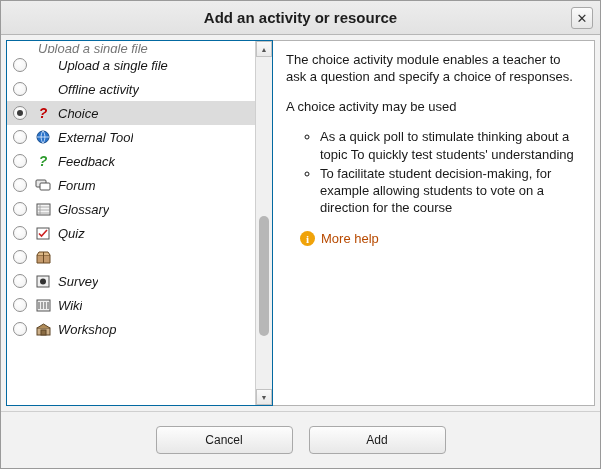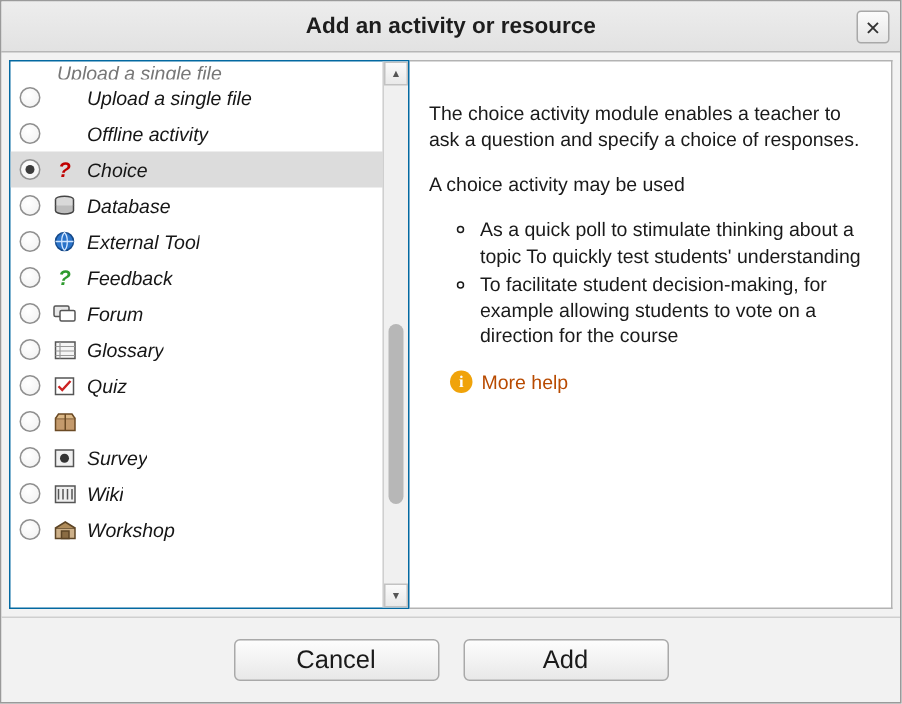--- a/index.html
+++ b/index.html
@@ -166,21 +166,21 @@
     height: 120px;
     cursor: pointer;
   }
 
   .right-pane {
     flex: 1;
     margin: 5px 5px 5px 0;
     border: 1px solid #b3b3b3;
     border-left: none;
     background: #ffffff;
-    padding: 26px 13px;
+    padding: 10px 13px;
     font-size: 13px;
     color: #1a1a1a;
     line-height: 1.32;
     overflow: hidden;
   }
   .right-pane p { margin: 0 0 13px 0; }
   .right-pane ul {
     margin: 0 0 12px 0;
     padding-left: 34px;
     list-style: circle;
@@ -220,21 +220,21 @@
     justify-content: center;
     gap: 16px;
     background: #f2f2f2;
   }
   .btn {
     width: 135px;
     height: 26px;
     border: 1px solid #a9a9a9;
     border-radius: 4px;
     background: linear-gradient(to bottom, #fdfdfd 0%, #e8e8e8 100%);
-    font-size: 17px;
+    font-size: 12px;
     color: #1a1a1a;
     cursor: pointer;
     display: flex;
     align-items: center;
     justify-content: center;
     text-align: center;
   }
   .top-clip {
     position: absolute;
     top: 0;
@@ -281,31 +281,20 @@
 
 
         <div class="item selected">
           <span class="radio on"></span>
           <span class="ico">
             <span style="color:#c00000;font-weight:bold;font-size:14px;">?</span>
           </span>
           <span class="label">Choice</span>
         </div>
 
-        <div class="item">
-          <span class="radio"></span>
-          <span class="ico">
-            <svg width="14" height="14" viewBox="0 0 14 14">
-              <ellipse cx="7" cy="3" rx="6" ry="2.2" fill="#d9d9d9" stroke="#444"></ellipse>
-              <path d="M1 3v4c0 1.2 2.7 2.2 6 2.2s6-1 6-2.2V3" fill="#d9d9d9" stroke="#444"></path>
-              <path d="M1 7v3.5c0 1.2 2.7 2.2 6 2.2s6-1 6-2.2V7" fill="#bdbdbd" stroke="#444"></path>
-            </svg>
-          </span>
-          <span class="label">Database</span>
-        </div>
 
         <div class="item">
           <span class="radio"></span>
           <span class="ico">
             <svg width="14" height="14" viewBox="0 0 14 14">
               <circle cx="7" cy="7" r="6" fill="#2a73c9" stroke="#154a8a"></circle>
               <path d="M1 7h12M7 1c2.5 2.5 2.5 9.5 0 12M7 1C4.5 3.5 4.5 10.5 7 13" fill="none" stroke="#cfe4ff" stroke-width="0.9"></path>
             </svg>
           </span>
           <span class="label">External Tool</span>

